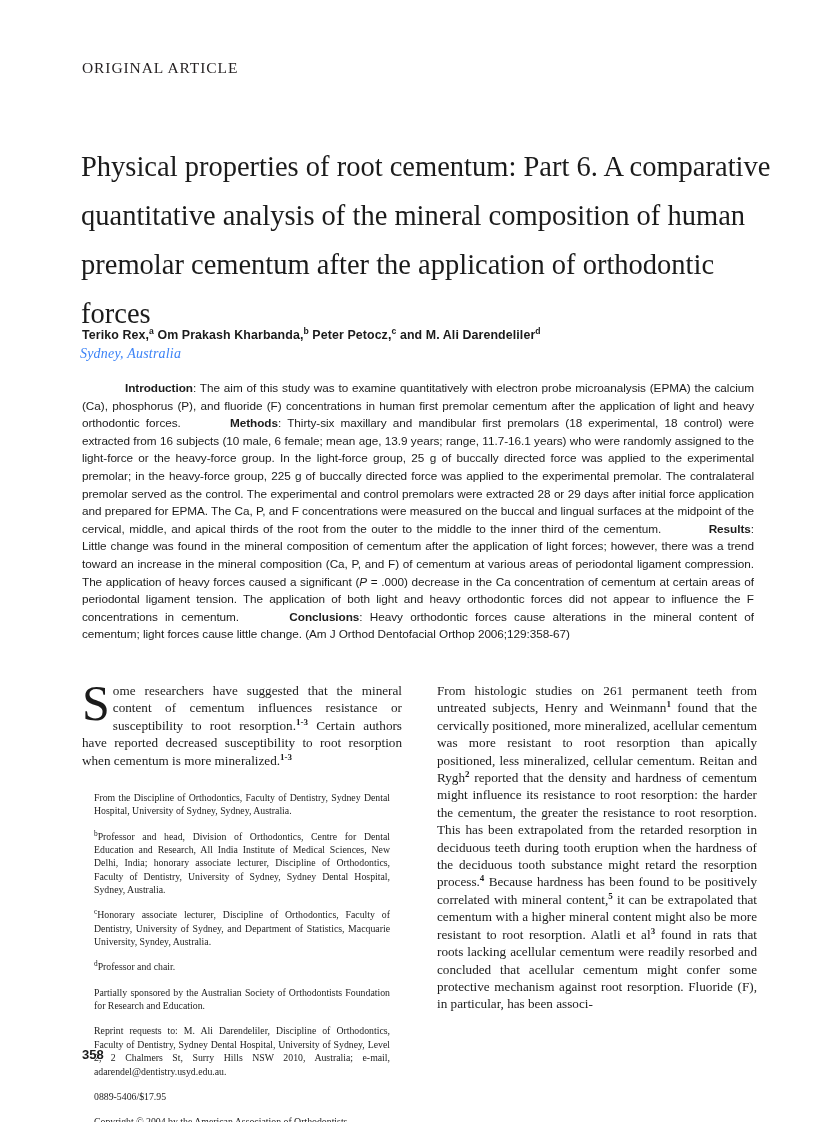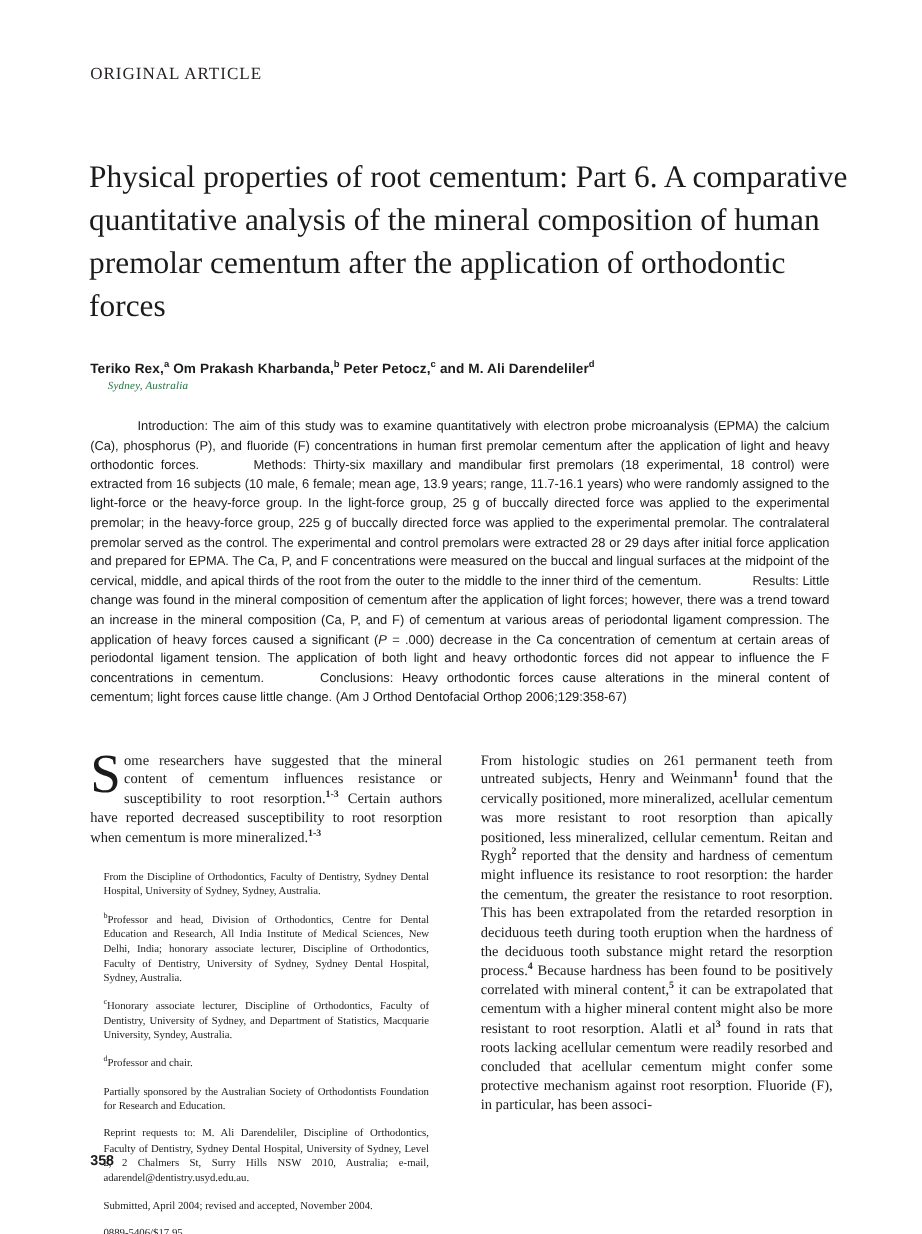--- a/index.html
+++ b/index.html
@@ -36,21 +36,21 @@
   }
 
   
   .title {
     position: absolute;
     left: 81px;
     top: 123px;
     width: 690px;
     font-family: "Liberation Serif", serif;
     font-size: 28.5px;
-    line-height: 39px;
+    line-height: 49px;
     color: #1b1b1b;
     font-weight: 400;
   }
 
   
   .authors {
     position: absolute;
     left: 82px;
     top: 328px;
     width: 690px;
@@ -60,43 +60,43 @@
     color: #1b1b1b;
     letter-spacing: 0.1px;
   }
   .authors sup {
     font-size: 8.6px;
     vertical-align: super;
     line-height: 0;
   }
   .affil-city {
     position: absolute;
-    left: 98px;
+    left: 80px;
     top: 346px;
     font-family: "Liberation Serif", serif;
     font-style: italic;
-    font-size: 10px;
-    color: #15803d;
+    font-size: 14px;
+    color: #3b82f6;
     letter-spacing: 0.2px;
   }
 
   
   .abstract {
     position: absolute;
     left: 82px;
     top: 379px;
     width: 672px;
     font-family: "Liberation Sans", sans-serif;
     font-size: 11.75px;
     line-height: 17.6px;
     text-align: justify;
     color: #1b1b1b;
     letter-spacing: -0.05px;
   }
-  .abstract b { font-weight: normal; padding-left: 43px; }
+  .abstract b { font-weight: bold; padding-left: 43px; }
   .abstract i { font-style: italic; }
 
   
   .col {
     position: absolute;
     top: 682px;
     width: 320px;
     font-family: "Liberation Serif", serif;
     font-size: 13.2px;
     line-height: 17.4px;
@@ -181,21 +181,20 @@
     <p><span class="dropcap">S</span><span>ome researchers have suggested that the mineral content of cementum influences resistance or susceptibility to root resorption.<sup>1-3</sup> Certain authors have reported decreased susceptibility to root resorption when cementum is more mineralized.<sup>1-3</sup></span></p>
   </div>
 
   <div class="footnotes">
     <p>From the Discipline of Orthodontics, Faculty of Dentistry, Sydney Dental Hospital, University of Sydney, Sydney, Australia.</p>
     <p><sup>b</sup>Professor and head, Division of Orthodontics, Centre for Dental Education and Research, All India Institute of Medical Sciences, New Delhi, India; honorary associate lecturer, Discipline of Orthodontics, Faculty of Dentistry, University of Sydney, Sydney Dental Hospital, Sydney, Australia.</p>
     <p><sup>c</sup>Honorary associate lecturer, Discipline of Orthodontics, Faculty of Dentistry, University of Sydney, and Department of Statistics, Macquarie University, Syndey, Australia.</p>
     <p><sup>d</sup>Professor and chair.</p>
     <p>Partially sponsored by the Australian Society of Orthodontists Foundation for Research and Education.</p>
     <p>Reprint requests to: M. Ali Darendeliler, Discipline of Orthodontics, Faculty of Dentistry, Sydney Dental Hospital, University of Sydney, Level 2, 2 Chalmers St, Surry Hills NSW 2010, Australia; e-mail, adarendel@dentistry.usyd.edu.au.</p>
-    <p>Submitted, April 2004; revised and accepted, November 2004.</p>
     <p>0889-5406/$17.95</p>
     <p>Copyright © 2004 by the American Association of Orthodontists.</p>
     <p>doi:10.1016/j.ajodo.2005.12.001</p>
   </div>
 
   <div class="col col-right">
     <p>From histologic studies on 261 permanent teeth from untreated subjects, Henry and Weinmann<sup>1</sup> found that the cervically positioned, more mineralized, acellular cementum was more resistant to root resorption than apically positioned, less mineralized, cellular cementum. Reitan and Rygh<sup>2</sup> reported that the density and hardness of cementum might influence its resistance to root resorption: the harder the cementum, the greater the resistance to root resorption. This has been extrapolated from the retarded resorption in deciduous teeth during tooth eruption when the hardness of the deciduous tooth substance might retard the resorption process.<sup>4</sup> Because hardness has been found to be positively correlated with mineral content,<sup>5</sup> it can be extrapolated that cementum with a higher mineral content might also be more resistant to root resorption. Alatli et al<sup>3</sup> found in rats that roots lacking acellular cementum were readily resorbed and concluded that acellular cementum might confer some protective mechanism against root resorption. Fluoride (F), in particular, has been associ-</p>
   </div>
 
   <div class="page-number">358</div>

